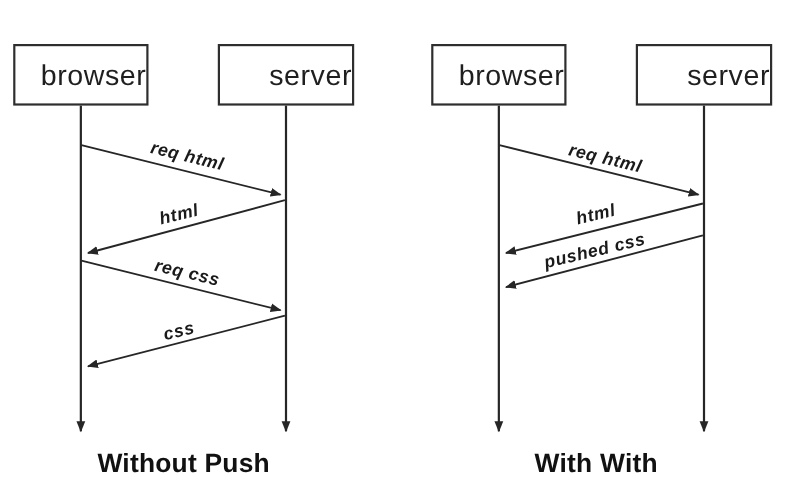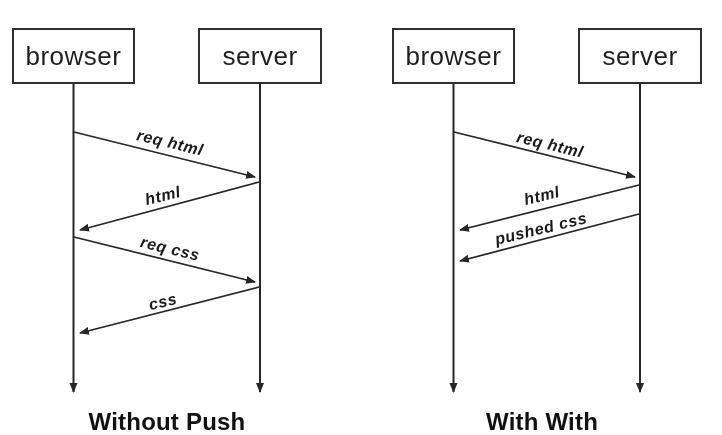--- a/index.html
+++ b/index.html
@@ -18,27 +18,27 @@
   }
   .layer-svg {
     position: absolute;
     left: 0;
     top: 0;
     width: 722px;
     height: 435px;
   }
   .actor-box {
     position: absolute;
-    top: 28px;
+    top: 40px;
     height: 56px;
     border: 2px solid #2e2e2e;
     background: #ffffff;
     display: flex;
     align-items: center;
-    justify-content: center;
+    justify-content: flex-end;
     box-sizing: border-box;
   }
   .actor-label {
     font-size: 26px;
     font-weight: 400;
     color: #1f1f1f;
     letter-spacing: 0.5px;
   }
   .msg-label {
     position: absolute;

